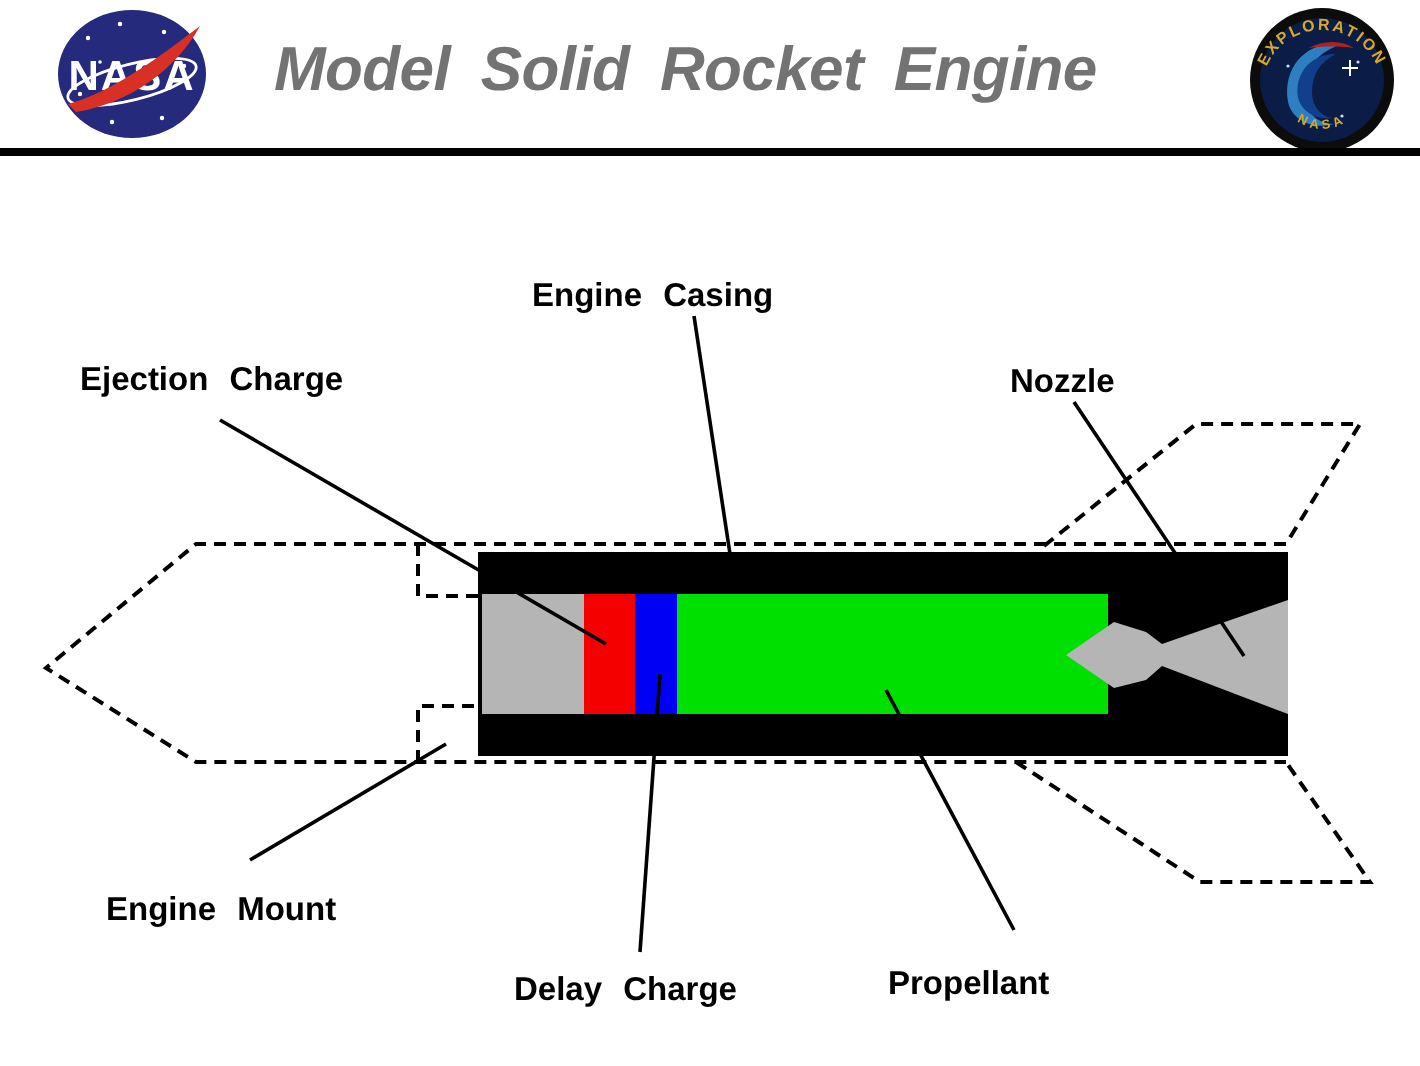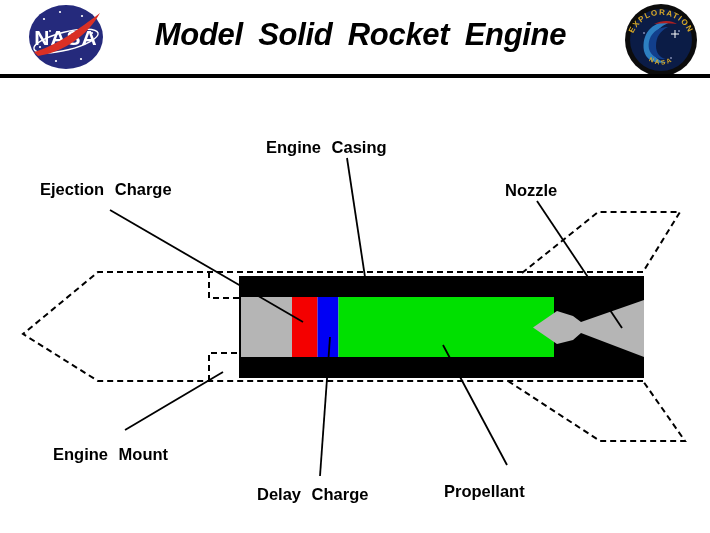--- a/index.html
+++ b/index.html
@@ -1,23 +1,23 @@
 <!DOCTYPE html>
 <html><head>
 <meta charset="utf-8">
 <style>
   html,body{margin:0;padding:0;background:#ffffff;}
   #screen{
     position:relative;width:710px;height:533px;background:#ffffff;
     overflow:hidden;font-family:"Liberation Sans",sans-serif;
   }
   #title{
-    position:absolute;left:148px;top:17px;width:425px;height:44px;
-    text-align:center;font-weight:bold;font-style:italic;font-size:31px;
-    letter-spacing:-0.3px;word-spacing:7px;color:#000000;white-space:nowrap;
+    position:absolute;left:137px;top:17px;width:425px;height:44px;
+    font-weight:bold;font-style:italic;font-size:31px;
+    letter-spacing:-0.3px;word-spacing:7px;color:#737373;white-space:nowrap;
   }
   #rule{position:absolute;left:0;top:74px;width:710px;height:4px;background:#000;}
   .logo{position:absolute;top:3px;}
   #nasa-logo{left:26px;}
   #exploration-logo{left:622px;}
   #diagram{position:absolute;left:0;top:0;}
   .lbl{
     font-family:"Liberation Sans",sans-serif;font-weight:bold;font-size:16.5px;
     fill:#000;word-spacing:6px;white-space:pre;
   }

